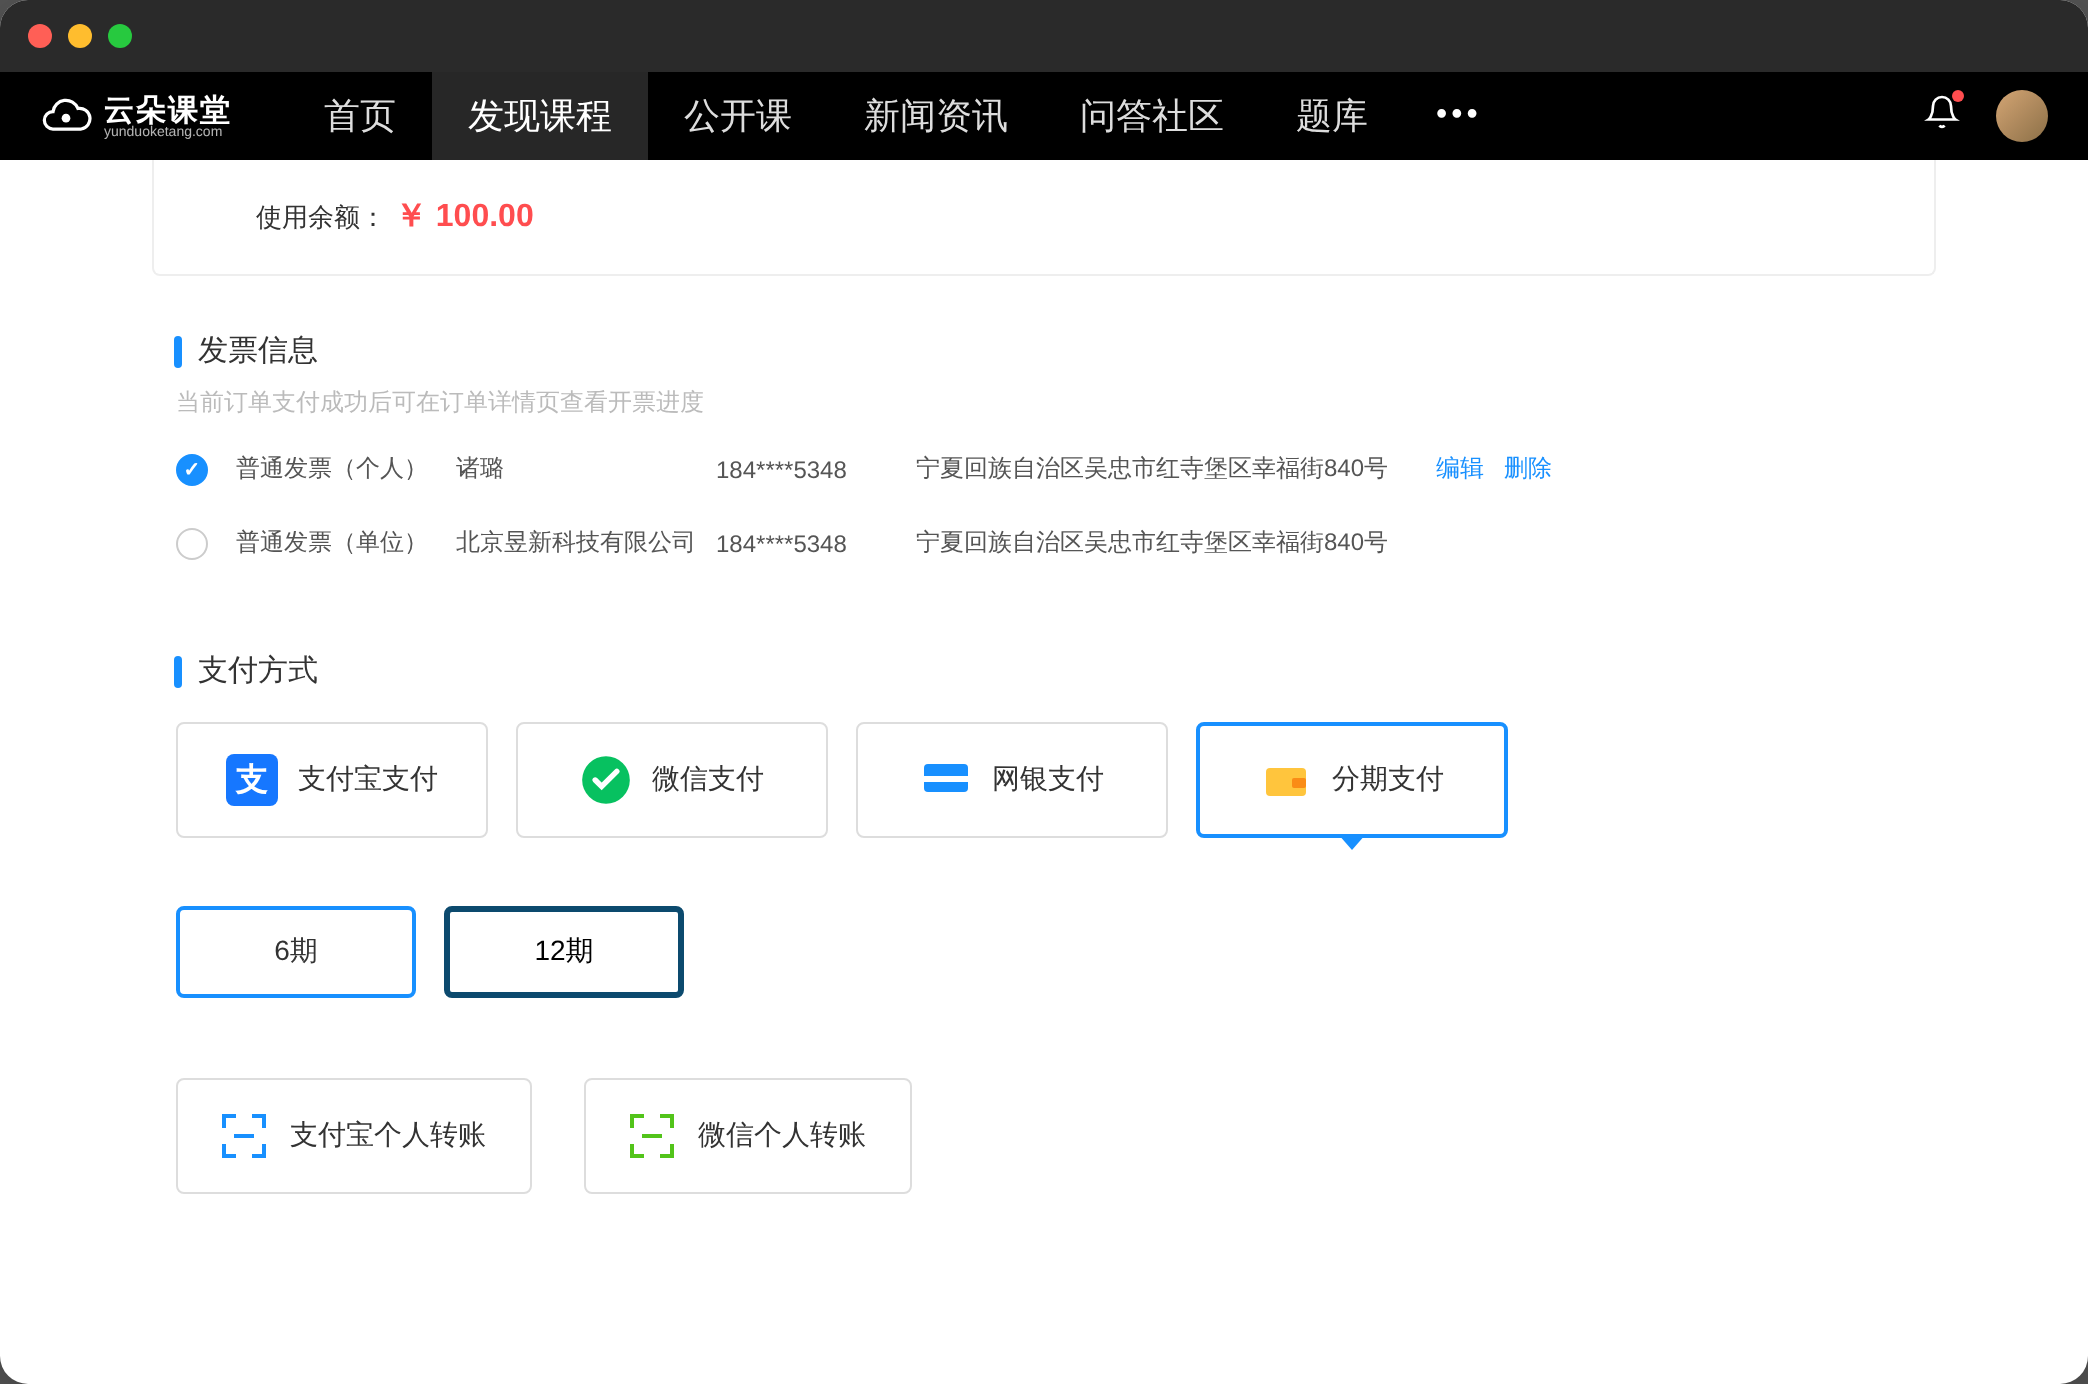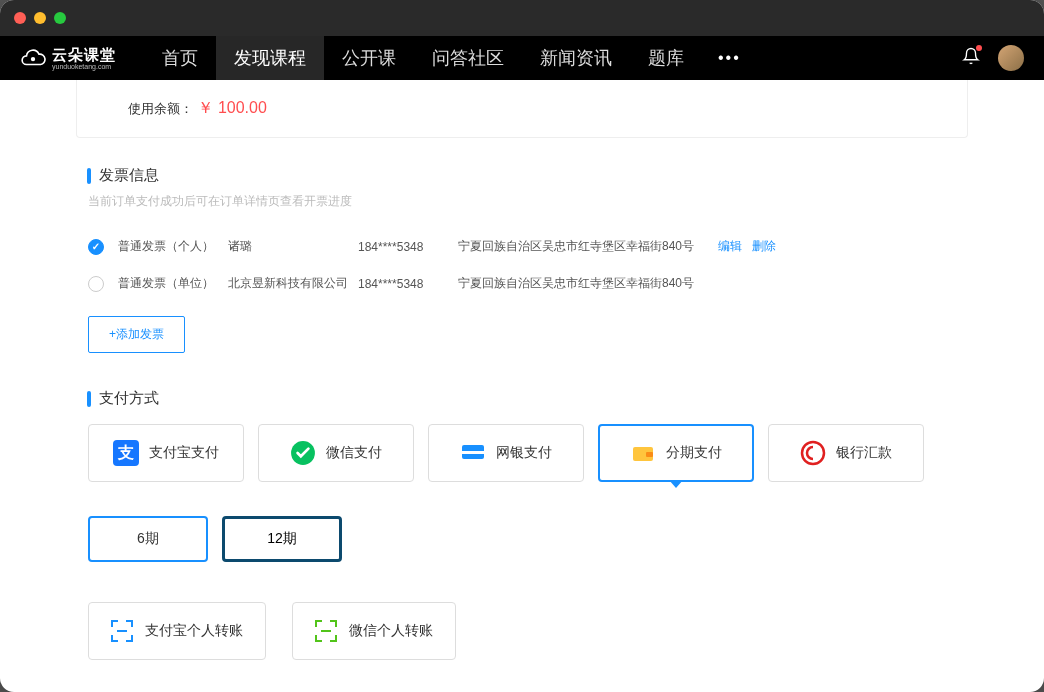--- a/index.html
+++ b/index.html
@@ -20,24 +20,24 @@
 .nav-item.active { background: #272727; color: #fff; }
 .nav-more { padding: 0 16px; display: flex; align-items: center; font-size: 16px; letter-spacing: 2px; cursor: pointer; }
 .nav-right { margin-left: auto; display: flex; align-items: center; gap: 18px; }
 .bell { position: relative; cursor: pointer; }
 .bell svg { width: 18px; height: 18px; }
 .bell-dot { position: absolute; top: -2px; right: -2px; width: 6px; height: 6px; background: #ff4d4f; border-radius: 50%; }
 .avatar { width: 26px; height: 26px; border-radius: 50%; background: linear-gradient(135deg, #d4a574, #8b6f47); cursor: pointer; }
 .content { flex: 1; overflow-y: auto; padding: 0 76px 30px; }
 .balance-card { border: 1px solid #eee; border-top: none; border-radius: 0 0 4px 4px; padding: 18px 20px; margin-bottom: 28px; }
 .balance-label { font-size: 13px; color: #333; margin-left: 31px; }
-.balance-value { color: #ff4d4f; font-weight: 400; }
+.balance-value { color: #ff4d4f; font-weight: 700; }
 .section-title { display: flex; align-items: center; gap: 8px; font-size: 15px; font-weight: 500; color: #333; margin-bottom: 8px; margin-left: 11px; }
 .section-title::before { content: ""; width: 4px; height: 16px; background: #1890ff; border-radius: 2px; }
-.section-desc { font-size: 12px; color: #bbb; margin-bottom: 18px; margin-left: 12px; }
+.section-desc { font-size: 12px; color: #bbb; margin-bottom: 6px; margin-left: 12px; }
 .invoice-row { display: flex; align-items: center; padding: 10px 0 10px 12px; font-size: 12px; color: #555; gap: 0; }
 .radio { width: 16px; height: 16px; border-radius: 50%; border: 1px solid #ccc; margin-right: 14px; cursor: pointer; flex-shrink: 0; display: flex; align-items: center; justify-content: center; }
 .radio.checked { background: #1890ff; border-color: #1890ff; }
 .radio.checked::after { content: "✓"; color: #fff; font-size: 10px; font-weight: bold; }
 .invoice-type { width: 110px; }
 .invoice-name { width: 130px; }
 .invoice-phone { width: 100px; }
 .invoice-addr { flex: 0 0 auto; width: 260px; }
 .invoice-actions { display: flex; gap: 10px; }
 .invoice-actions span { color: #1890ff; cursor: pointer; }
@@ -79,22 +79,22 @@
         </svg>
       <div>
         <div class="logo-text">云朵课堂</div>
         <div class="logo-sub">yunduoketang.com</div>
       </div>
     </div>
     <div class="nav-items" id="nav-items">
         <div class="nav-item">首页</div>
         <div class="nav-item active">发现课程</div>
         <div class="nav-item">公开课</div>
+        <div class="nav-item">新闻资讯</div>
         <div class="nav-item">问答社区</div>
-        <div class="nav-item">新闻资讯</div>
         <div class="nav-item">题库</div>
       </div>
     <div class="nav-more">•••</div>
     <div class="nav-right">
       <div class="bell">
         <svg viewBox="0 0 24 24" fill="none" stroke="#fff" stroke-width="1.8">
             <path d="M18 8A6 6 0 006 8c0 7-3 9-3 9h18s-3-2-3-9M13.7 21a2 2 0 01-3.4 0"></path>
           </svg>
         <div class="bell-dot"></div>
       </div>
@@ -125,21 +125,20 @@
   </div>
           <div class="invoice-row">
     <div class="radio "></div>
     <div class="invoice-type">普通发票（单位）</div>
     <div class="invoice-name">北京昱新科技有限公司</div>
     <div class="invoice-phone">184****5348</div>
     <div class="invoice-addr">宁夏回族自治区吴忠市红寺堡区幸福街840号</div>
 
   </div>
         </div>
-      <button class="add-invoice-btn">+添加发票</button>
     </div>
 
     <div class="pay-section">
       <div class="section-title">支付方式</div>
       <div class="pay-methods" id="pay-methods">
           <div class="pay-card">
             <div class="pay-icon" style="background:#1677ff;color:#fff;font-size:16px;font-weight:bold">支</div>
             <span>支付宝支付</span>
           </div>
           <div class="pay-card">
@@ -161,29 +160,20 @@
             <span>网银支付</span>
           </div>
           <div class="pay-card selected">
             <div class="pay-icon">
               <svg viewBox="0 0 26 26" width="26" height="26">
                 <rect x="3" y="7" width="20" height="14" rx="2" fill="#ffc53d"></rect>
                 <rect x="16" y="12" width="7" height="5" rx="1" fill="#fa8c16"></rect>
               </svg>
             </div>
             <span>分期支付</span>
-          </div>
-          <div class="pay-card">
-            <div class="pay-icon">
-              <svg viewBox="0 0 26 26" width="26" height="26">
-                <circle cx="13" cy="13" r="11" fill="none" stroke="#e02020" stroke-width="2.5"></circle>
-                <path d="M13 7a6 6 0 100 12" fill="none" stroke="#e02020" stroke-width="2.5"></path>
-              </svg>
-            </div>
-            <span>银行汇款</span>
           </div>
         </div>
       <div class="installment-row" id="installments">
           <div class="inst-card selected">6期</div>
           <div class="inst-card">12期</div>
         </div>
       <div class="transfer-row" id="transfers">
           <div class="transfer-card">
             <div class="corner-icon">
     <div class="corner tl" style="border-color:#1890ff"></div>

